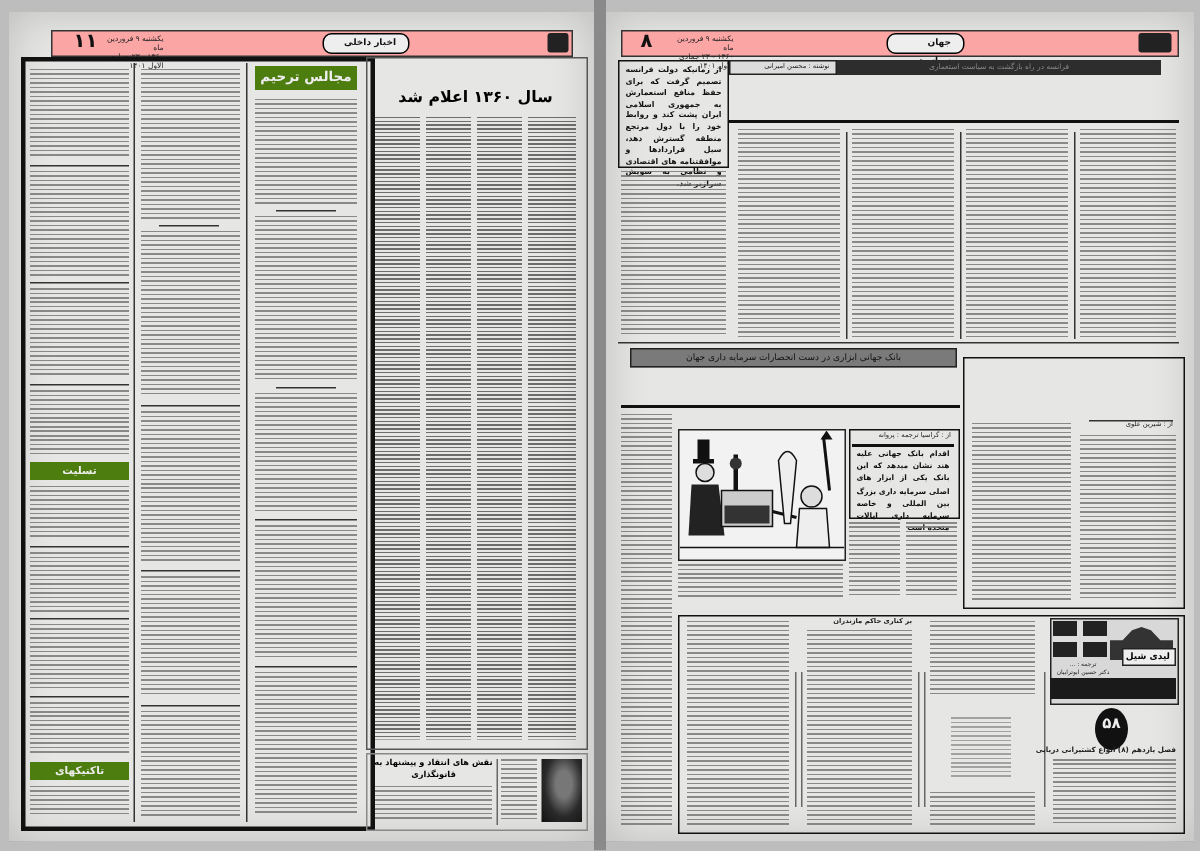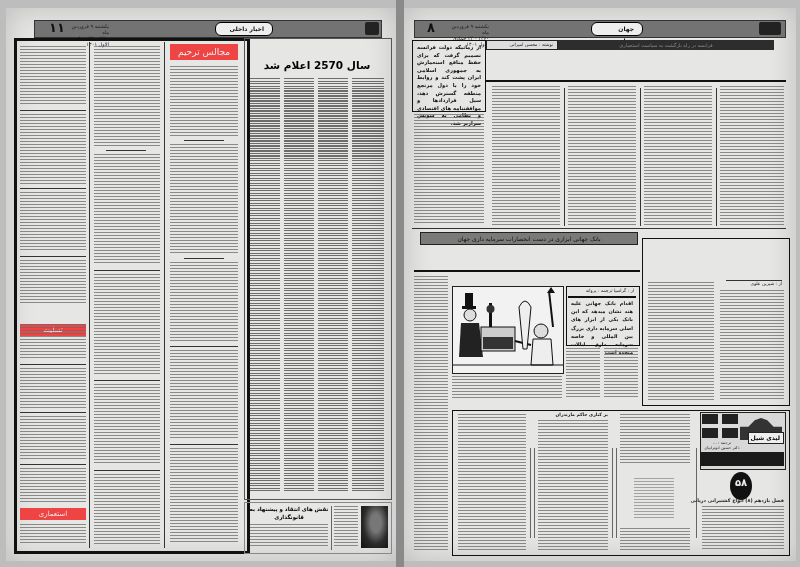--- a/index.html
+++ b/index.html
@@ -14,21 +14,21 @@
     background:#e6e6e4;
     box-shadow: inset 0 0 30px rgba(0,0,0,0.18);
   }
   .page.left { left:6px; width:390px; }
   .page.right { left:404px; width:392px; }
   .gutter { position:absolute; left:396px; top:0; width:8px; height:567px; background:#8a8a8a; }
 
   
   .hdr {
     position:absolute; top:12px; height:16px;
-    border:1px solid #333; background:#737373;
+    border:1px solid #333; background:#fca5a5;
   }
   .hdr .pnum { position:absolute; font-weight:bold; font-size:13px; top:-1px; }
   .hdr .date { position:absolute; font-size:5px; line-height:6px; top:2px; color:#222; direction:rtl; }
   .hdr .section {
     position:absolute; top:1px; height:12px; border:1.5px solid #000; border-radius:6px;
     background:#eee; font-size:6px; line-height:12px; padding:0 8px; direction:rtl; font-weight:bold;
   }
   .hdr .logo { position:absolute; top:1px; width:22px; height:13px; background:#222; border-radius:2px; }
 
   
@@ -41,22 +41,22 @@
   .vrule { position:absolute; width:1px; background:#333; }
   .hrule { position:absolute; height:1px; background:#333; }
   .box { position:absolute; border:1px solid #222; }
   .thickbox { position:absolute; border:3px solid #111; }
 
   .headline {
     position:absolute; direction:rtl; text-align:center; font-weight:bold; color:#000;
     font-family:"DejaVu Sans", sans-serif; white-space:nowrap;
   }
   .blackbar {
-    position:absolute; background:#ef4444; color:#eee; direction:rtl; text-align:center;
-    font-weight:normal; white-space:nowrap; overflow:hidden;
+    position:absolute; background:#4d7c0f; color:#eee; direction:rtl; text-align:center;
+    font-weight:bold; white-space:nowrap; overflow:hidden;
   }
   .graybar {
     position:absolute; background:#6b6b6b; color:#ddd; direction:rtl; text-align:center;
     white-space:nowrap; overflow:hidden;
   }
   .small { position:absolute; direction:rtl; font-size:5px; color:#222; white-space:nowrap; }
   .lead {
     position:absolute; direction:rtl; text-align:justify; font-weight:bold; color:#111;
     font-size:6.5px; line-height:11px; padding:4px;
   }
@@ -99,29 +99,29 @@
   <div class="vrule" style="left:83px; top:34px; height:506px;"></div>
   <div class="vrule" style="left:158px; top:34px; height:506px;"></div>
 
   <div class="txt" style="left:14px; top:38px; width:66px; height:60px;"></div>
   <div class="hrule" style="left:14px; top:102px; width:66px;"></div>
   <div class="txt" style="left:14px; top:106px; width:66px; height:70px;"></div>
   <div class="hrule" style="left:14px; top:180px; width:66px;"></div>
   <div class="txt" style="left:14px; top:184px; width:66px; height:60px;"></div>
   <div class="hrule" style="left:14px; top:248px; width:66px;"></div>
   <div class="txt" style="left:14px; top:252px; width:66px; height:44px;"></div>
-  <div class="blackbar" style="left:14px; top:316px; width:66px; height:12px; font-size:7px; line-height:12px;">تسلیت</div>
+  <div class="blackbar" style="left:14px; top:300px; width:66px; height:12px; font-size:7px; line-height:12px;">تسلیت</div>
   <div class="txt" style="left:14px; top:316px; width:66px; height:36px;"></div>
   <div class="hrule" style="left:14px; top:356px; width:66px;"></div>
   <div class="txt" style="left:14px; top:360px; width:66px; height:40px;"></div>
   <div class="hrule" style="left:14px; top:404px; width:66px;"></div>
   <div class="txt" style="left:14px; top:408px; width:66px; height:44px;"></div>
   <div class="hrule" style="left:14px; top:456px; width:66px;"></div>
   <div class="txt" style="left:14px; top:460px; width:66px; height:34px;"></div>
-  <div class="blackbar" style="left:14px; top:500px; width:66px; height:12px; font-size:7px; line-height:12px;">استعماری</div>
+  <div class="blackbar" style="left:14px; top:500px; width:66px; height:12px; font-size:7px; line-height:12px;">تاکتیکهای</div>
   <div class="txt" style="left:14px; top:516px; width:66px; height:20px;"></div>
 
   <div class="txt" style="left:88px; top:38px; width:66px; height:100px;"></div>
   <div class="hrule" style="left:100px; top:142px; width:40px;"></div>
   <div class="txt" style="left:88px; top:146px; width:66px; height:110px;"></div>
   <div class="hrule" style="left:88px; top:262px; width:66px;"></div>
   <div class="txt" style="left:88px; top:266px; width:66px; height:100px;"></div>
   <div class="hrule" style="left:88px; top:372px; width:66px;"></div>
   <div class="txt" style="left:88px; top:376px; width:66px; height:80px;"></div>
   <div class="hrule" style="left:88px; top:462px; width:66px;"></div>
@@ -134,21 +134,21 @@
   <div class="hrule" style="left:178px; top:250px; width:40px;"></div>
   <div class="txt" style="left:164px; top:254px; width:68px; height:80px;"></div>
   <div class="hrule" style="left:164px; top:338px; width:68px;"></div>
   <div class="txt" style="left:164px; top:342px; width:68px; height:90px;"></div>
   <div class="hrule" style="left:164px; top:436px; width:68px;"></div>
   <div class="txt" style="left:164px; top:440px; width:68px; height:96px;"></div>
 
   <div class="box" style="left:238px; top:30px; width:146px; height:460px; border-color:#555;"></div>
   <div class="headline" style="left:240px; top:36px; width:142px; font-size:10.5px; line-height:14px;">
     <br>
-    <span>سال 2570 اعلام شد</span>
+    <span>سال ۱۳۶۰ اعلام شد</span>
   </div>
   <div class="txt dense" style="left:244px; top:70px; width:30px; height:415px;"></div>
   <div class="txt dense" style="left:278px; top:70px; width:30px; height:415px;"></div>
   <div class="txt dense" style="left:312px; top:70px; width:30px; height:415px;"></div>
   <div class="txt dense" style="left:346px; top:70px; width:32px; height:415px;"></div>
 
   <div class="box" style="left:238px; top:494px; width:146px; height:50px; border-color:#888;"></div>
   <div class="headline" style="left:240px; top:497px; width:86px; font-size:5.5px; line-height:8px;">
     <span>نقش های انتقاد و پیشنهاد به</span><br>
     <span>قانونگذاری</span>

